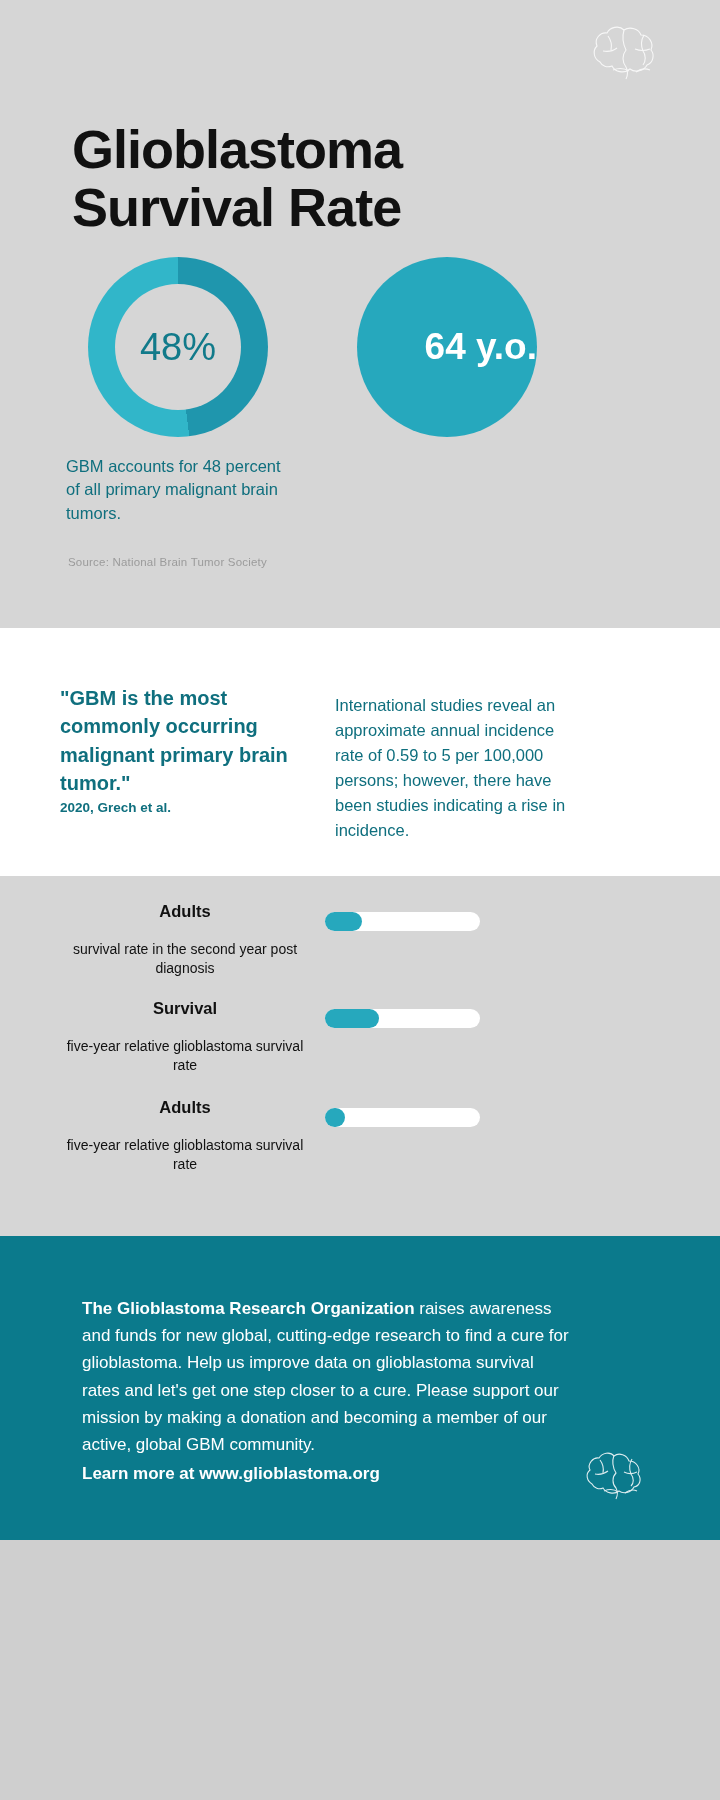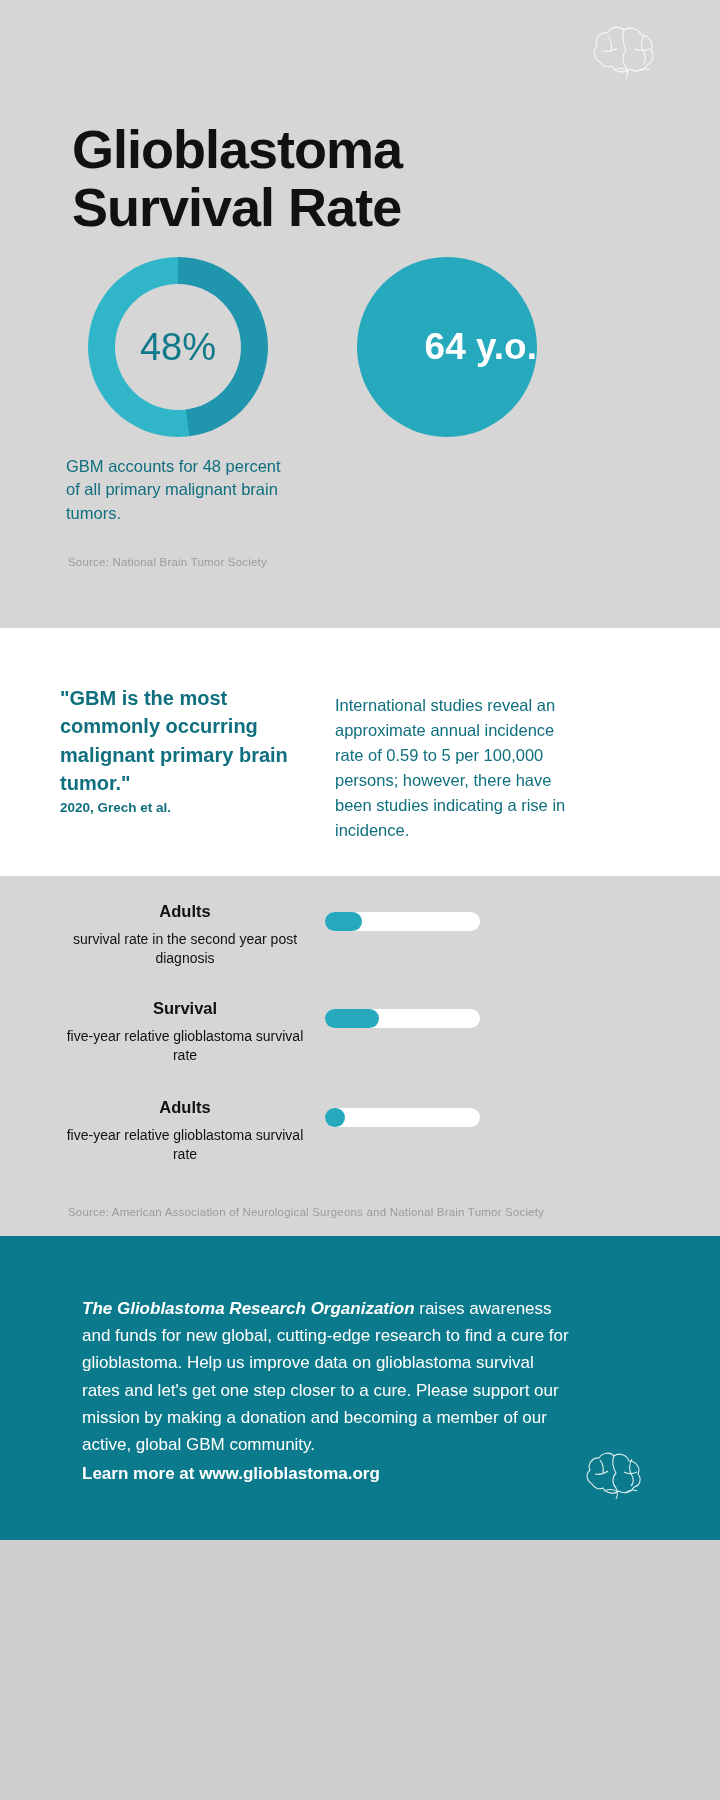--- a/index.html
+++ b/index.html
@@ -54,34 +54,34 @@
   .quote-body{
     position:absolute;left:335px;top:48px;width:240px;
     font-size:16.5px;line-height:1.52;color:#0f6f7e;font-weight:500;
   }
 
   
   .sec-bars{position:relative;background:#d6d6d6;height:360px;}
   .row{position:absolute;left:0;width:720px;height:96px;}
   .row-labels{position:absolute;left:60px;width:250px;text-align:center;}
   .row-title{font-size:16.5px;font-weight:bold;color:#111;line-height:1.2;}
-  .row-sub{font-size:14px;color:#111;line-height:1.35;margin-top:8px;}
+  .row-sub{font-size:14px;color:#111;line-height:1.35;margin-top:18px;}
   .bar-track{
     position:absolute;left:325px;width:155px;height:19px;border-radius:10px;background:#ffffff;top:10px;
   }
   .bar-fill{height:19px;border-radius:10px;background:#26a8bd;}
   .source-2{position:absolute;left:68px;top:330px;font-size:11.5px;color:#9b9b9b;letter-spacing:.2px;}
 
   
   .sec-footer{position:relative;background:#0b7a8c;height:304px;}
   .footer-body{
     position:absolute;left:82px;top:42px;width:490px;
     font-size:17px;line-height:1.6;color:#ffffff;font-weight:500;
   }
-  .footer-body b{font-weight:bold;font-style:italic;}
+  .footer-body b{font-weight:bold;}
   .footer-cta{position:absolute;left:82px;top:228px;font-size:17px;font-weight:bold;color:#ffffff;}
   .brain-bottom{position:absolute;right:50px;bottom:30px;width:96px;height:66px;opacity:.9;}
 
   .sec-tail{background:#cfcfcf;height:216px;}
 </style>
 </head>
 <body>
 
 <div class="page">
 
@@ -156,21 +156,20 @@
       <div class="row-labels" style="top:0;">
         <div class="row-title">Adults</div>
         <div class="row-sub">five-year relative glioblastoma survival rate</div>
       </div>
       <div class="bar-track">
         <div class="bar-fill" style="width:13%;"></div>
 
       </div>
     </div>
 
-    <div class="source-2">Source: American Association of Neurological Surgeons and National Brain Tumor Society</div>
   </section>
 
   <section class="sec-footer">
     <p class="footer-body"><b>The Glioblastoma Research Organization</b><span> raises awareness and funds for new global, cutting-edge research to find a cure for glioblastoma. Help us improve data on glioblastoma survival rates and let's get one step closer to a cure. Please support our mission by making a donation and becoming a member of our active, global GBM community.</span></p>
     <div class="footer-cta">Learn more at www.glioblastoma.org</div>
 
     <svg class="brain-bottom" viewBox="0 0 96 66">
       <g fill="none" stroke="#ffffff" stroke-width="1.1" opacity="0.95">
         <path d="M18 40c-5-3-7-10-2-14-3-6 3-13 9-12 3-5 11-7 15-2 5-4 13-1 15 5 7 0 12 7 9 13 4 5 2 12-4 13-3 6-11 7-15 4-5 4-13 2-16-3-4 2-9 0-11-4z"></path>
         <path d="M40 11c-2 6-1 13 2 18-4 4-4 11 0 15 2 4 2 7 0 11"></path>

